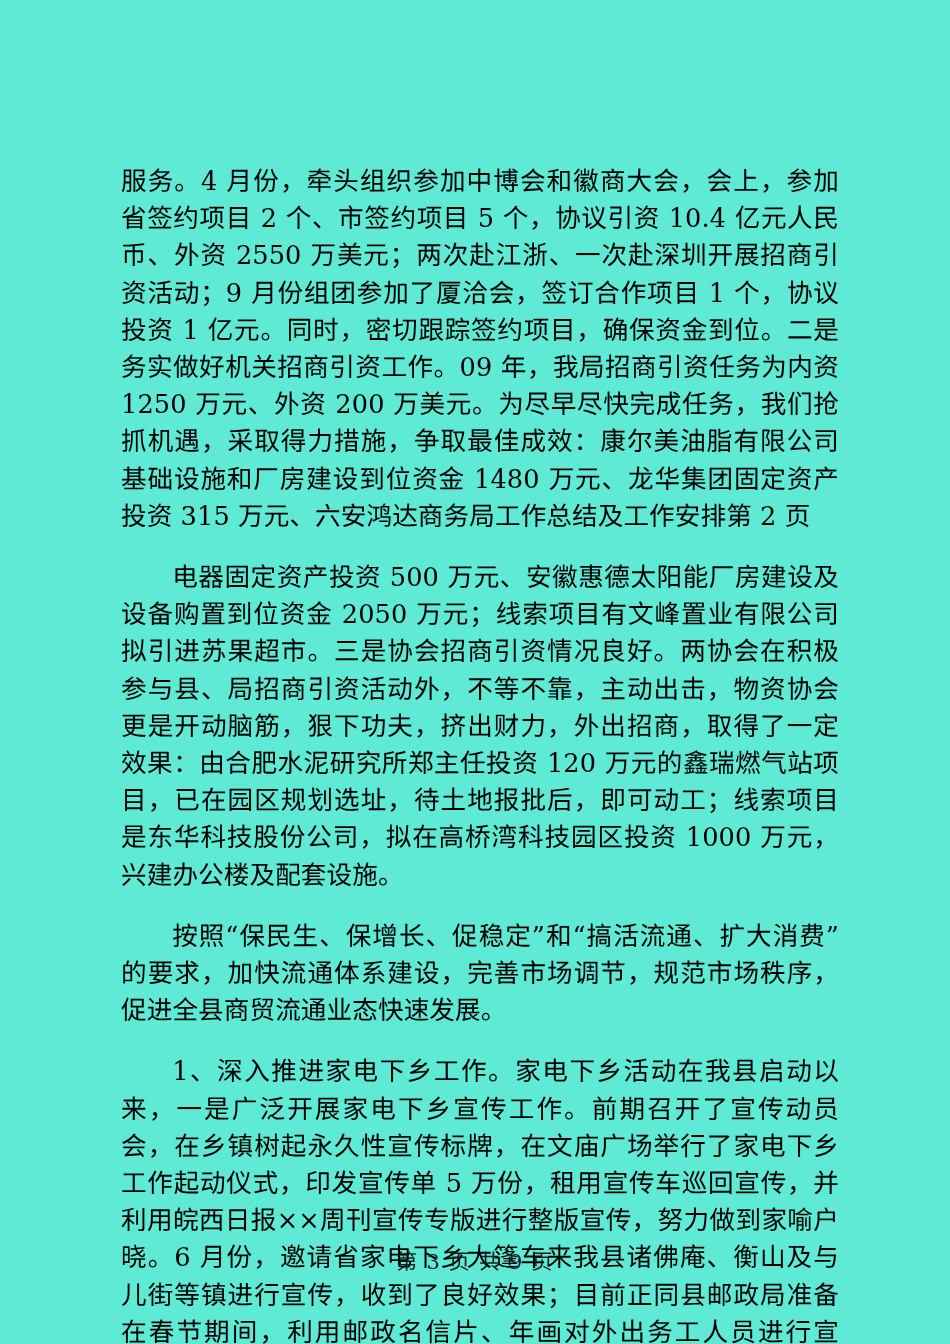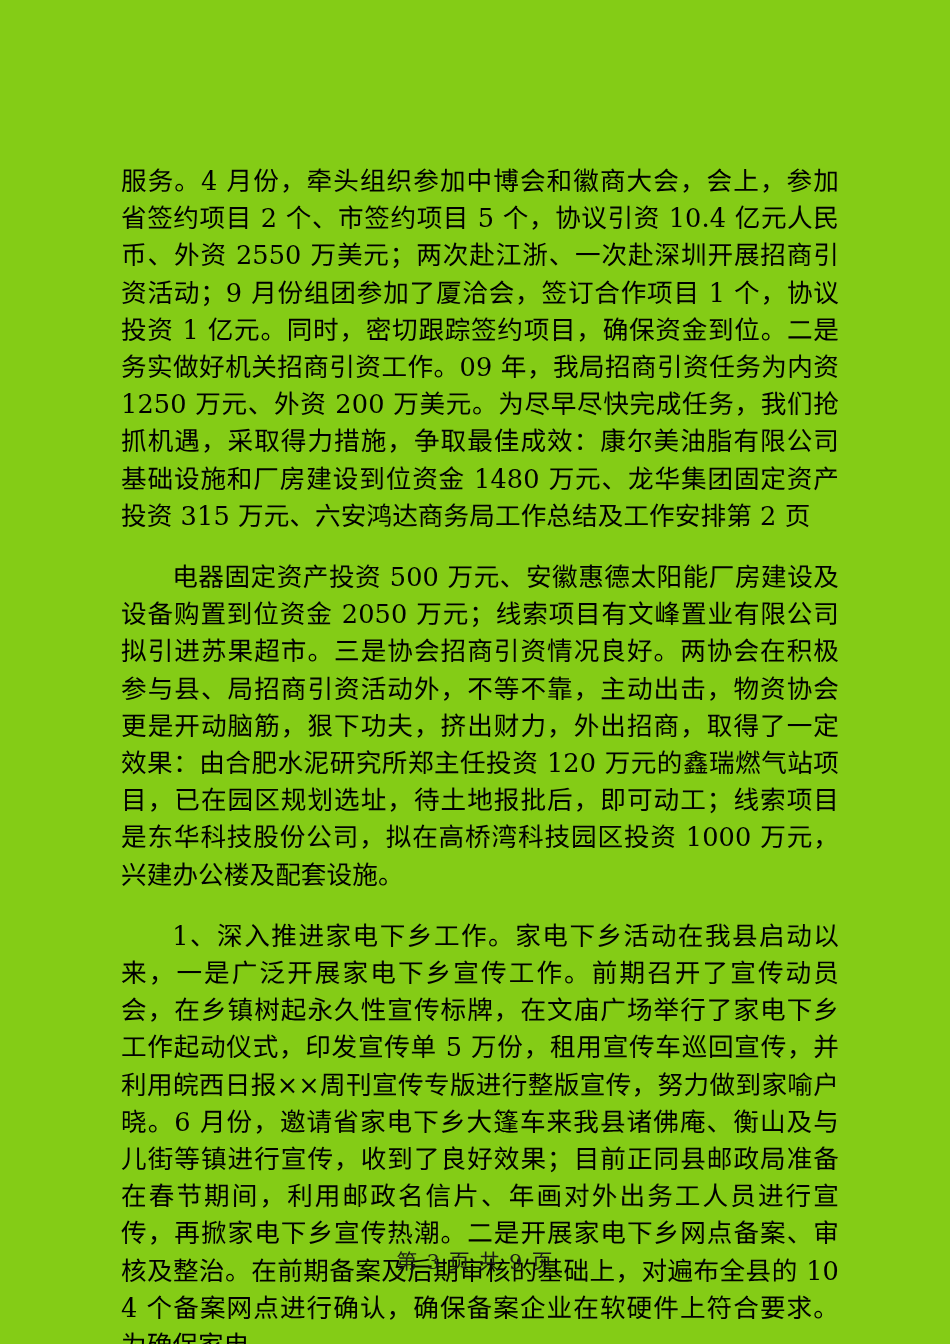--- a/index.html
+++ b/index.html
@@ -6,21 +6,21 @@
   html, body {
     margin: 0;
     padding: 0;
     background: #ffffff;
   }
   .page {
     position: relative;
     width: 950px;
     height: 1344px;
     margin: 0 auto;
-    background: #84cc16;
+    background: #5eead4;
     overflow: hidden;
     font-family: "DejaVu Serif", "Liberation Serif", serif;
   }
   .doc-body {
     position: absolute;
     left: 121px;
     top: 163px;
     width: 718px;
   }
   .para {
@@ -62,20 +62,21 @@
 <body>
 
 <div class="page">
 
   <div class="doc-body">
 
     <p class="para no-indent">服务。4 月份，牵头组织参加中博会和徽商大会，会上，参加省签约项目 2 个、市签约项目 5 个，协议引资 10.4 亿元人民币、外资 2550 万美元；两次赴江浙、一次赴深圳开展招商引资活动；9 月份组团参加了厦洽会，签订合作项目 1 个，协议投资 1 亿元。同时，密切跟踪签约项目，确保资金到位。二是务实做好机关招商引资工作。09 年，我局招商引资任务为内资 1250 万元、外资 200 万美元。为尽早尽快完成任务，我们抢抓机遇，采取得力措施，争取最佳成效：康尔美油脂有限公司基础设施和厂房建设到位资金 1480 万元、龙华集团固定资产投资 315 万元、六安鸿达商务局工作总结及工作安排第 2 页</p>
 
     <p class="para indent">电器固定资产投资 500 万元、安徽惠德太阳能厂房建设及设备购置到位资金 2050 万元；线索项目有文峰置业有限公司拟引进苏果超市。三是协会招商引资情况良好。两协会在积极参与县、局招商引资活动外，不等不靠，主动出击，物资协会更是开动脑筋，狠下功夫，挤出财力，外出招商，取得了一定效果：由合肥水泥研究所郑主任投资 120 万元的鑫瑞燃气站项目，已在园区规划选址，待土地报批后，即可动工；线索项目是东华科技股份公司，拟在高桥湾科技园区投资 1000 万元，兴建办公楼及配套设施。</p>
 
+    <p class="para indent">按照“保民生、保增长、促稳定”和“搞活流通、扩大消费”的要求，加快流通体系建设，完善市场调节，规范市场秩序，促进全县商贸流通业态快速发展。</p>
 
     <p class="para indent">1、深入推进家电下乡工作。家电下乡活动在我县启动以来，一是广泛开展家电下乡宣传工作。前期召开了宣传动员会，在乡镇树起永久性宣传标牌，在文庙广场举行了家电下乡工作起动仪式，印发宣传单 5 万份，租用宣传车巡回宣传，并利用皖西日报××周刊宣传专版进行整版宣传，努力做到家喻户晓。6 月份，邀请省家电下乡大篷车来我县诸佛庵、衡山及与儿街等镇进行宣传，收到了良好效果；目前正同县邮政局准备在春节期间，利用邮政名信片、年画对外出务工人员进行宣传，再掀家电下乡宣传热潮。二是开展家电下乡网点备案、审核及整治。在前期备案及后期审核的基础上，对遍布全县的 104 个备案网点进行确认，确保备案企业在软硬件上符合要求。为确保家电</p>
 
   </div>
 
   <div class="page-footer">
     <span class="footer-text">第 3 页 共 9 页</span>
   </div>
 
 </div>

